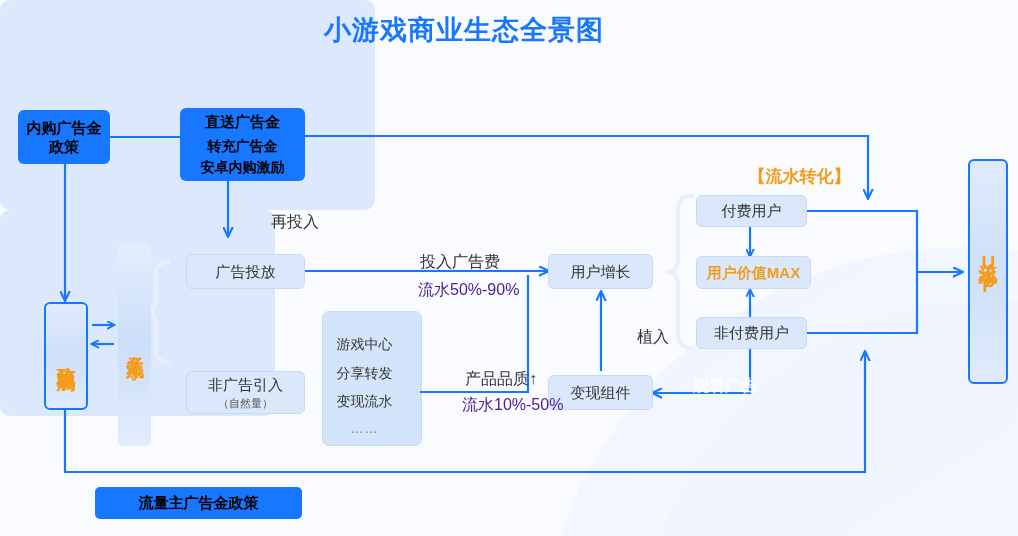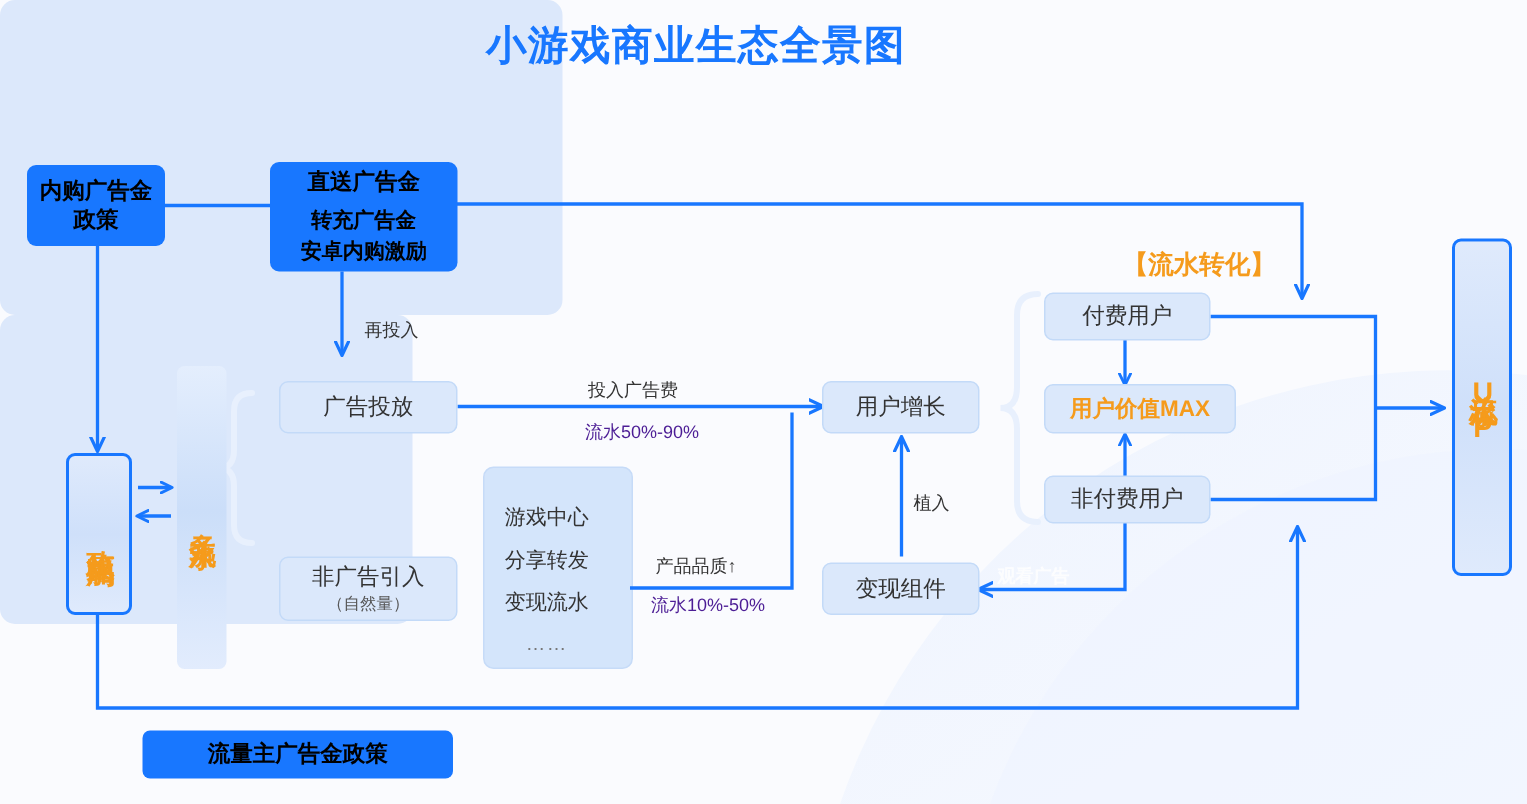--- a/index.html
+++ b/index.html
@@ -59,21 +59,21 @@
 
   
   .panel{background:#dce8fb;border-radius:10px;z-index:1;}
   .panel-inner{background:#d4e5fb;border:1px solid #c6dbf8;border-radius:7px;z-index:2;}
 
   .panel-title{
     position:absolute;z-index:6;color:#f59b1c;font-size:17px;font-weight:bold;
     text-align:center;
   }
 
-  .edge-label{position:absolute;z-index:6;font-size:12px;color:#333;white-space:nowrap;}
+  .edge-label{position:absolute;z-index:6;font-size:16px;color:#333;white-space:nowrap;margin-left:28px;}
   .edge-label.orange{color:#4c1d95;font-weight:normal;}
   .edge-label.ghost{color:#ffffff;opacity:.85;font-weight:bold;}
 
   .multiline{position:absolute;z-index:6;text-align:center;font-size:12px;color:#333;line-height:1.75;}
 
   .stacklist{
     position:absolute;z-index:6;text-align:center;font-size:14px;color:#333;line-height:2.05;
   }
   .orange-txt{color:#f59b1c;font-weight:bold;}
 </style>
@@ -189,21 +189,21 @@
   </div>
 
   <div class="node lite" style="left:548px;top:375px;width:105px;height:35px;">
     <span class="main">变现组件</span>
   </div>
 
   <div class="node lite" style="left:696px;top:195px;width:111px;height:32px;">
     <span class="main">付费用户</span>
   </div>
 
-  <div class="node lite" style="left:696px;top:256px;width:128px;height:33px;">
+  <div class="node lite" style="left:696px;top:256px;width:115px;height:33px;">
     <span class="main orange-txt">用户价值MAX</span>
   </div>
 
   <div class="node lite" style="left:696px;top:317px;width:111px;height:32px;text-align:right;">
     <span class="main">非付费用户</span>
   </div>
 
 
   <div class="node vbox" style="left:968px;top:159px;width:40px;height:225px;">
     <span class="vtext">总流水UP</span>

